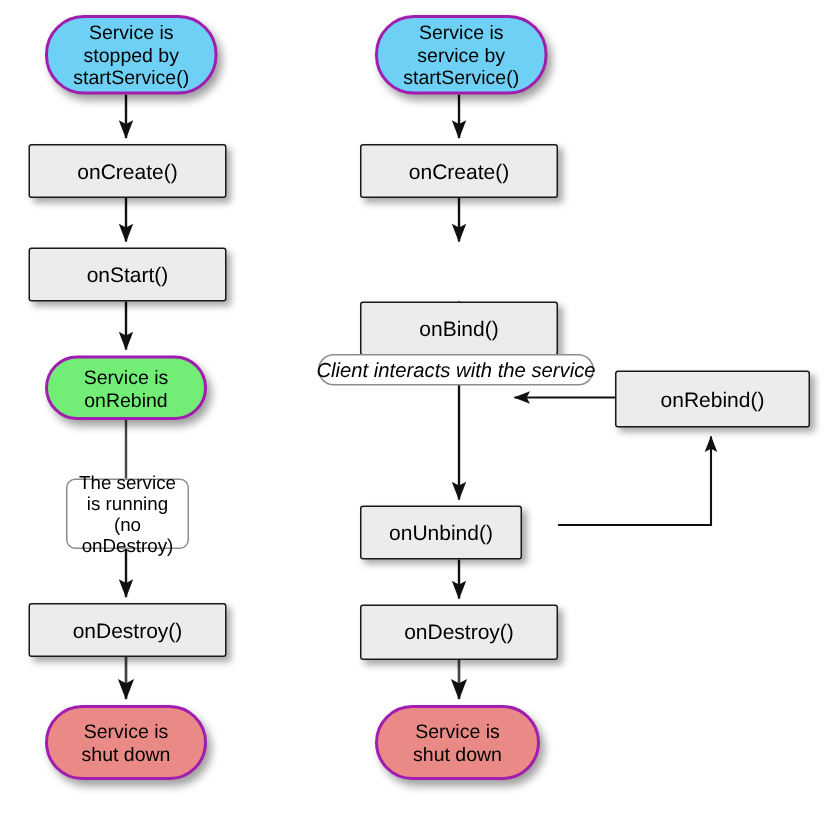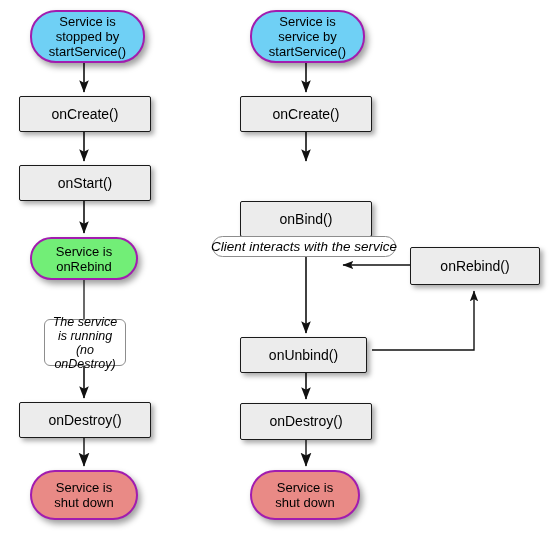--- a/index.html
+++ b/index.html
@@ -47,21 +47,20 @@
     box-shadow: 3px 4px 6px rgba(0,0,0,0.38);
   }
   .term.start { background: #6fd0f5; }
   .term.running { background: #72ee77; }
   .term.stop { background: #e98a86; }
   .callout {
     background: #ffffff;
     border: 1px solid #8d8d8d;
     border-radius: 6px;
     font-size: 12.5px;
-    font-style: italic;
     line-height: 14px;
     z-index: 6;
   }
   .pill {
     background: #ffffff;
     border: 1px solid #8d8d8d;
     border-radius: 11px;
     font-size: 13.5px;
     font-style: italic;
     white-space: nowrap;
@@ -158,21 +157,21 @@
   </div>
 
   <div class="node pill" style="left:212px; top:236px; width:184px; height:21px;">
     <span>Client interacts with the service</span>
   </div>
 
   <div class="node proc" style="left:410px; top:247px; width:130px; height:38px;">
     <span>onRebind()</span>
   </div>
 
-  <div class="node proc" style="left:240px; top:337px; width:127px; height:36px;">
+  <div class="node proc" style="left:240px; top:337px; width:108px; height:36px;">
     <span>onUnbind()</span>
   </div>
 
   <div class="node proc" style="left:240px; top:403px; width:132px; height:37px;">
     <span>onDestroy()</span>
   </div>
 
   <div class="node term stop" style="left:250px; top:470px; width:110px; height:50px;">
     <div>
       <span class="nlabel">Service is</span>

